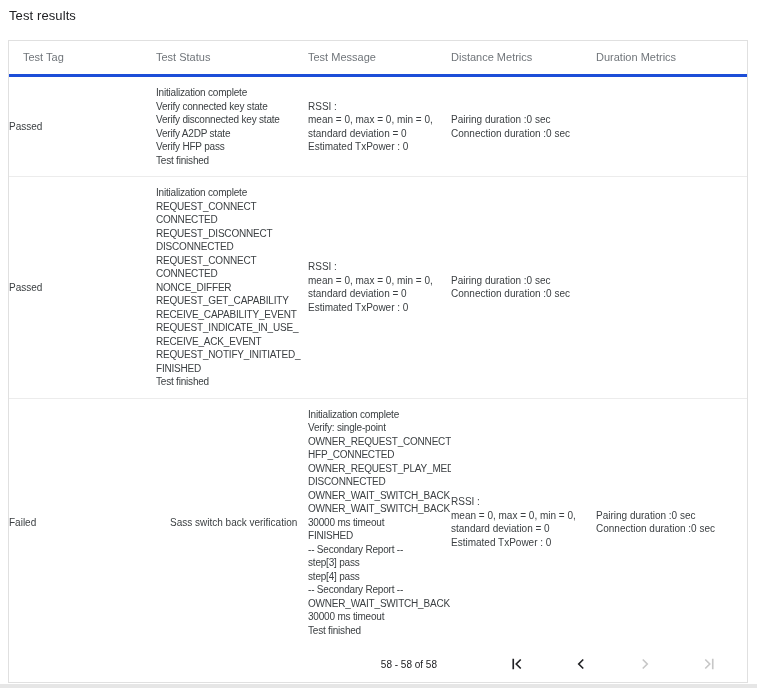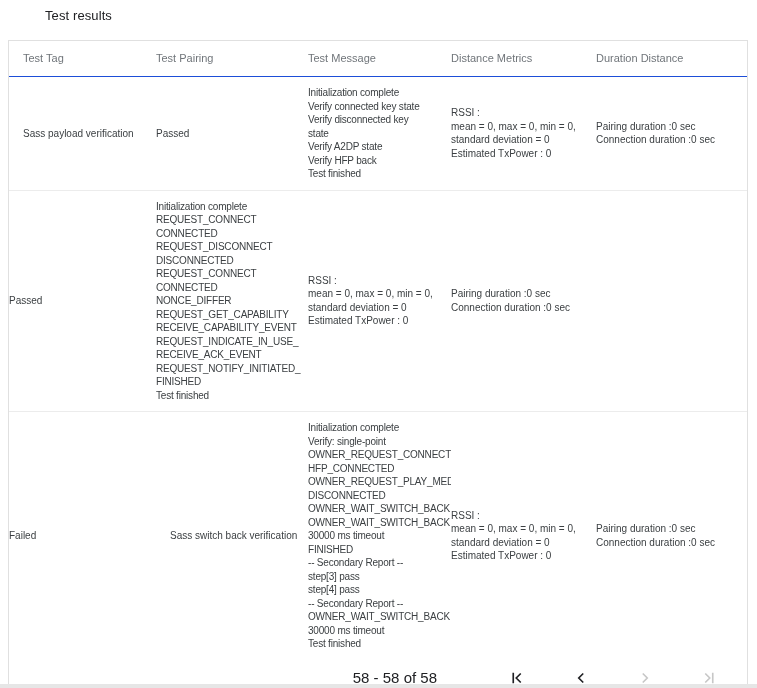--- a/index.html
+++ b/index.html
@@ -1,75 +1,74 @@
 <!DOCTYPE html>
 <html><head>
 <meta charset="utf-8">
 <style>
   * { margin:0; padding:0; box-sizing:border-box; }
   html,body { width:757px; height:688px; background:#ffffff;
     font-family:"Liberation Sans", sans-serif; position:relative; overflow:hidden; }
 
   .page-title { position:absolute; left:9px; top:8px; font-size:13px;
-    color:#202124; font-weight:400; letter-spacing:.1px;margin-left:36px; }
+    color:#202124; font-weight:400; letter-spacing:.1px; }
 
   .table { position:absolute; left:8px; top:40px; width:740px;
     border:1px solid #e0e0e0; background:#fff; }
 
   .grid-row { display:grid; grid-template-columns:147px 152px 143px 145px 1fr; }
 
-  .thead { height:36px; align-items:center; border-bottom:1px solid #1d4ed8; }
+  .thead { height:36px; align-items:center; border-bottom:3px solid #1d4ed8; }
   .thead .cell { color:#70757a; font-size:11px; padding-top:0; padding-bottom:0; }
 
   .row { align-items:center; }
   .row + .row { border-top:1px solid #ececec; }
 
   .cell { font-size:10px; color:#3c4043; line-height:13.5px;
     padding:9px 6px 9px 0; }
   .c0 { padding-left:14px; }
   .c2 { overflow:hidden; padding-right:20px; }
   .c2 .msg-line { white-space:normal; letter-spacing:-0.2px; }
 
   .pagination { height:36px; display:flex; align-items:center;
     justify-content:flex-end; padding-right:26px; }
-  .pg-range { font-size:15px; color:#202124; margin-right:28px;text-decoration:underline; }
+  .pg-range { font-size:10px; color:#202124; margin-right:28px; }
   .pg-btn { width:24px; height:24px; margin-left:40px; border:none; background:none;
     display:flex; align-items:center; justify-content:center; cursor:pointer;
     color:#202124; padding:0; }
   .pg-btn.disabled { color:#c7c7c7; cursor:default; }
   .pg-btn svg { display:block; }
 
   .bottom-strip { position:absolute; left:0; right:0; top:684px; height:4px;
     background:#e6e6e6; }
 </style>
 </head>
 <body>
 
 <div class="page-title">Test results</div>
 
 <div class="table">
 
   <div class="grid-row thead">
     <div class="cell c0">Test Tag</div>
-    <div class="cell c1">Test Pairing</div>
+    <div class="cell c1">Test Status</div>
     <div class="cell c2">Test Message</div>
     <div class="cell c3">Distance Metrics</div>
-    <div class="cell c4">Duration Distance</div>
+    <div class="cell c4">Duration Metrics</div>
   </div>
 
   <div id="table-body">
       <div class="grid-row row">
-        <div class="cell c0">Sass payload verification</div>
         <div class="cell c1">Passed</div>
         <div class="cell c2">
           <div class="msg-line">Initialization complete</div>
           <div class="msg-line">Verify connected key state</div>
           <div class="msg-line">Verify disconnected key state</div>
           <div class="msg-line">Verify A2DP state</div>
-          <div class="msg-line">Verify HFP back</div>
+          <div class="msg-line">Verify HFP pass</div>
           <div class="msg-line">Test finished</div>
         </div>
         <div class="cell c3">
           <div class="metric-line">RSSI :</div>
           <div class="metric-line">mean = 0, max = 0, min = 0,</div>
           <div class="metric-line">standard deviation = 0</div>
           <div class="metric-line">Estimated TxPower : 0</div>
         </div>
         <div class="cell c4">
           <div class="metric-line">Pairing duration :0 sec</div>

